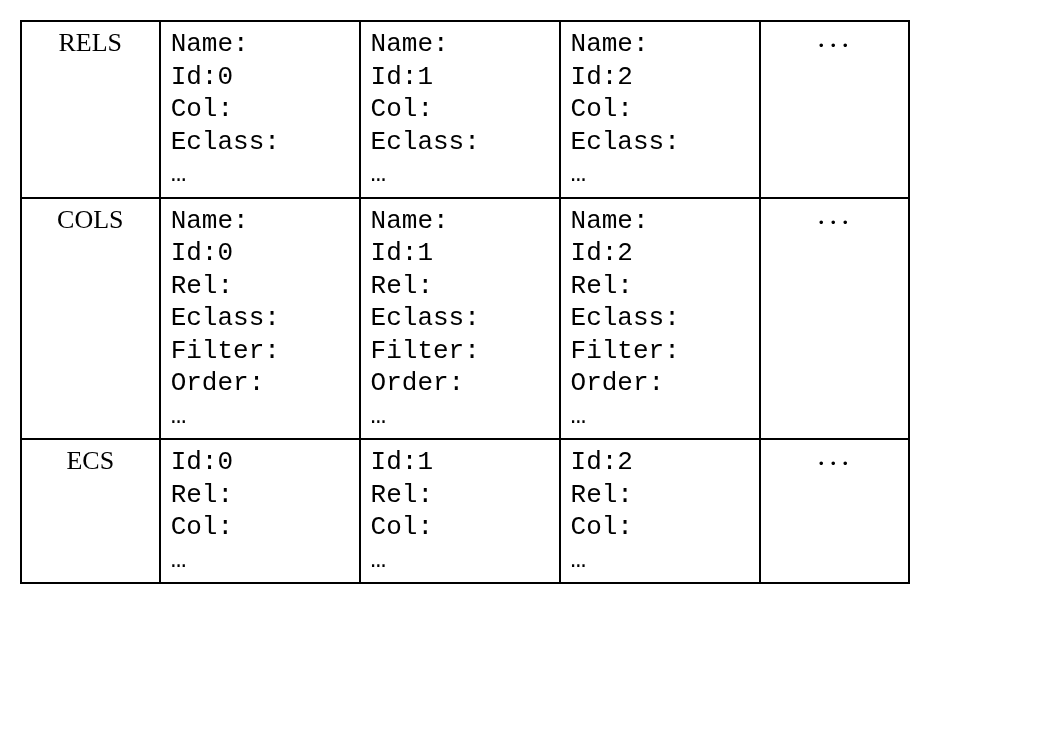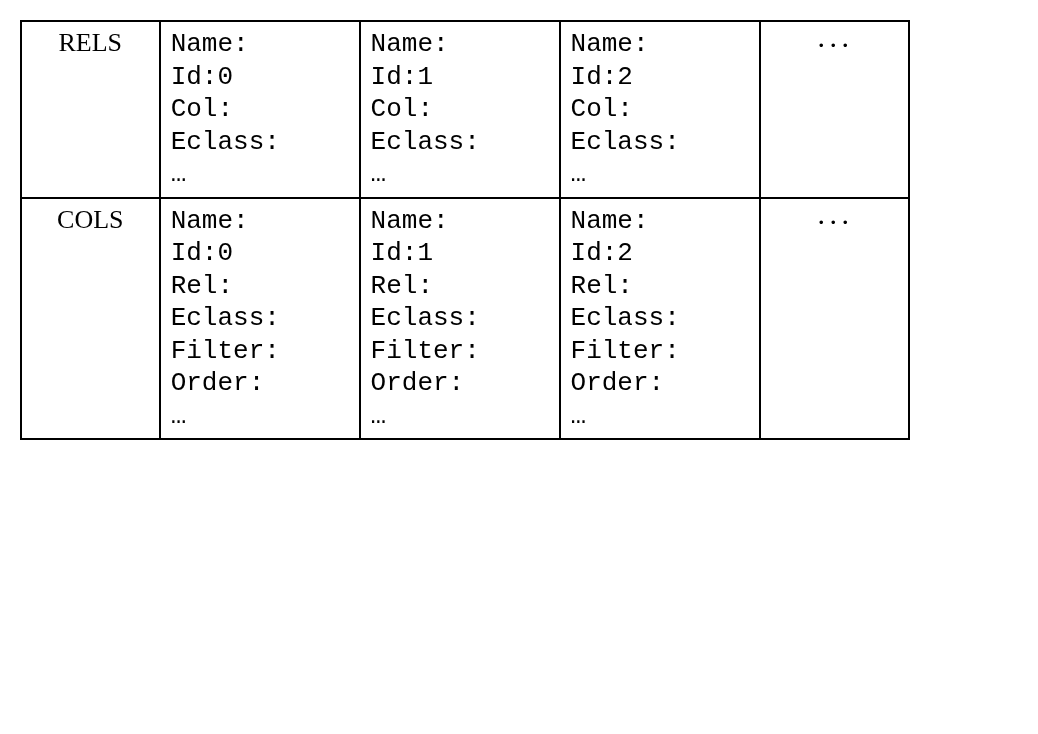--- a/index.html
+++ b/index.html
@@ -97,15 +97,37 @@
         <div class="prop-line">Id:2</div>
         <div class="prop-line">Rel:</div>
         <div class="prop-line">Eclass:</div>
         <div class="prop-line">Filter:</div>
         <div class="prop-line">Order:</div>
         <div class="prop-line">…</div>
       </td>
       <td class="ellipsis">···</td>
     </tr>
 
+    <tr>
+      <td class="row-label">ECS</td>
+      <td class="props">
+        <div class="prop-line">Id:0</div>
+        <div class="prop-line">Rel:</div>
+        <div class="prop-line">Col:</div>
+        <div class="prop-line">…</div>
+      </td>
+      <td class="props">
+        <div class="prop-line">Id:1</div>
+        <div class="prop-line">Rel:</div>
+        <div class="prop-line">Col:</div>
+        <div class="prop-line">…</div>
+      </td>
+      <td class="props">
+        <div class="prop-line">Id:2</div>
+        <div class="prop-line">Rel:</div>
+        <div class="prop-line">Col:</div>
+        <div class="prop-line">…</div>
+      </td>
+      <td class="ellipsis">···</td>
+    </tr>
 
   </tbody>
 </table>
 
 </body></html>

